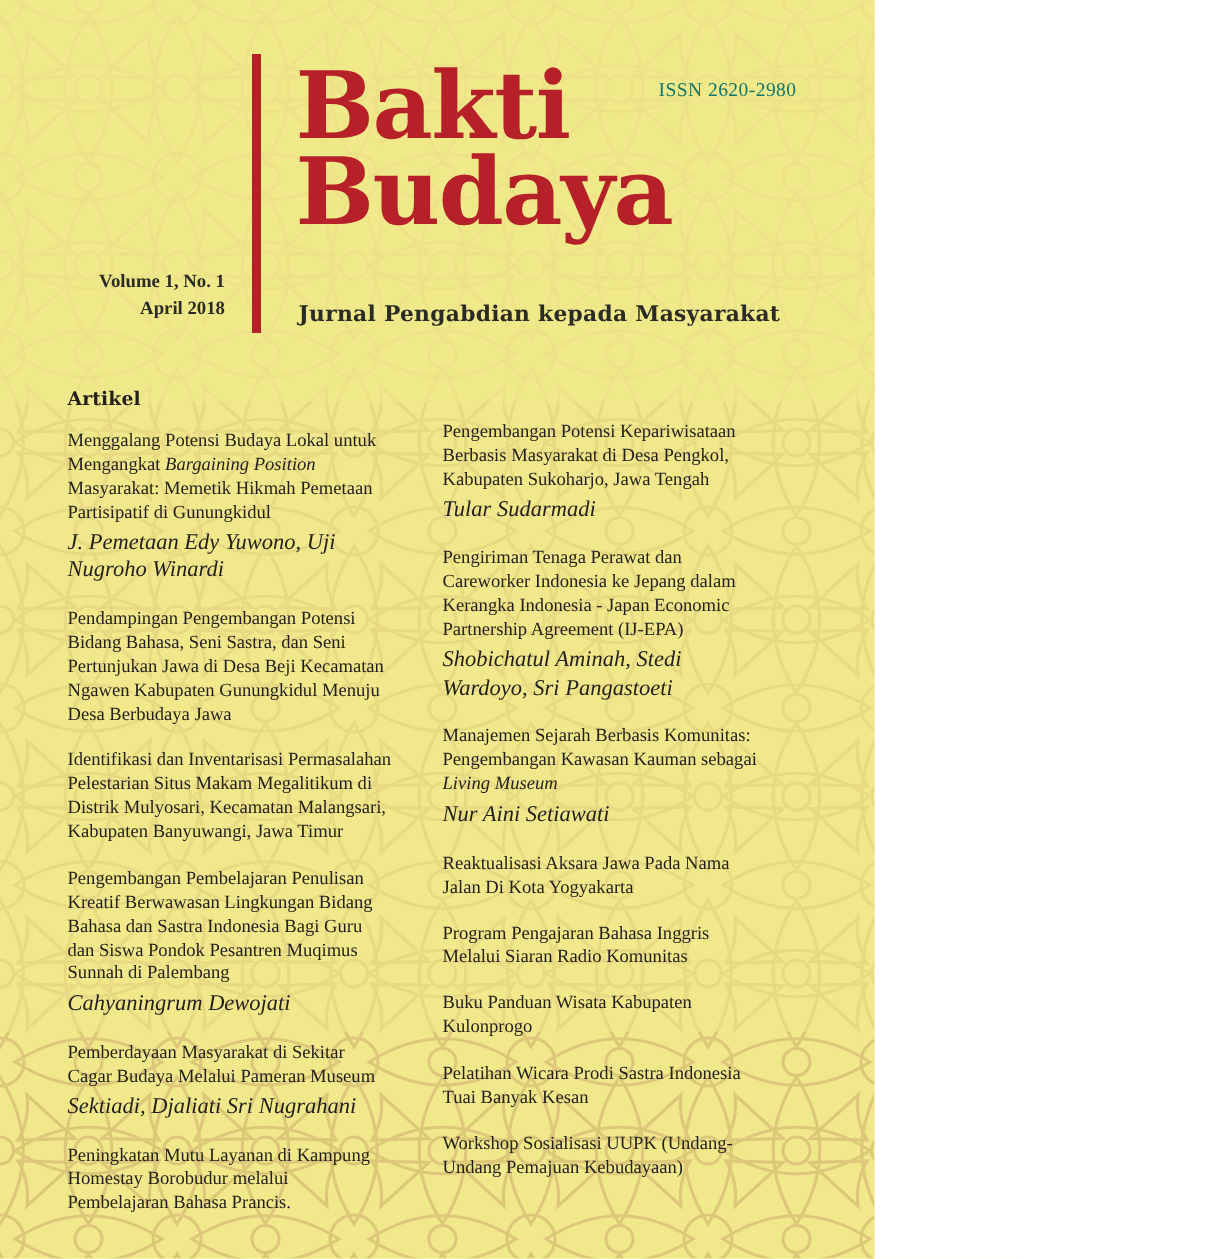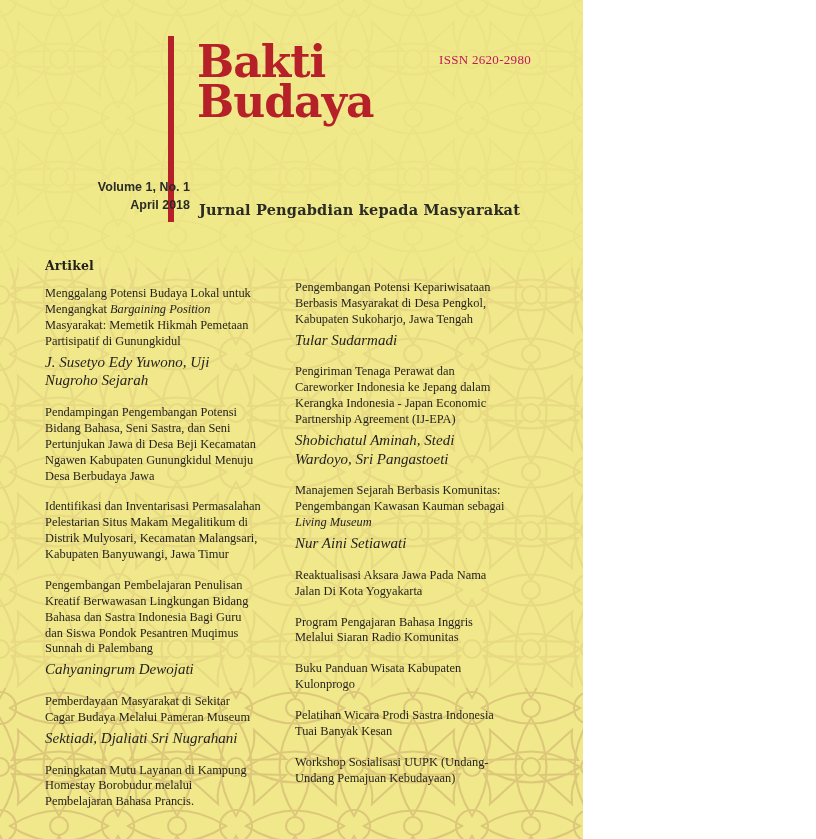--- a/index.html
+++ b/index.html
@@ -51,42 +51,42 @@
     height: 232px;
   }
 
   .issn {
     position: absolute;
     right: 52px;
     top: 52px;
     font-family: "Liberation Serif", serif;
     font-size: 13px;
     letter-spacing: 0.3px;
-    color: #be185d;
+    color: #0f766e;
     white-space: nowrap;
   }
 
   .red-rule {
     position: absolute;
     left: 168px;
     top: 36px;
     width: 6px;
     height: 186px;
     background: #b62028;
   }
 
   .journal-title {
     position: absolute;
     left: 197px;
     top: 42px;
     width: 380px;
     color: #b62028;
     font-family: "DejaVu Serif", "Liberation Serif", serif;
     font-weight: bold;
-    font-size: 44px;
+    font-size: 62px;
     line-height: 0.92;
     letter-spacing: -1px;
   }
   .journal-title .l2 { display:block; }
 
   .subtitle {
     position: absolute;
     left: 199px;
     top: 201px;
     color: #2b2b26;
@@ -97,25 +97,24 @@
     white-space: nowrap;
   }
 
   .volume-block {
     position: absolute;
     left: 0px;
     top: 178px;
     width: 150px;
     text-align: right;
     color: #2b2b26;
-    font-family: Liberation Sans, sans-serif;
+    font-family: Liberation Serif, serif;
     font-weight: bold;
     font-size: 12.5px;
     line-height: 1.45;
-    padding-left: 40px;
   }
   .volume-block span { display: block; }
 
   
   #toc {
     position: absolute;
     left: 0;
     top: 258px;
     width: 567px;
     height: 581px;
@@ -223,21 +222,21 @@
 
     </div>
 
     <div id="toc">
 
       <div class="col col-left">
         <div class="section-head">Artikel</div>
         <div class="entries">
             <div class="entry">
               <p class="entry-title">Menggalang Potensi Budaya Lokal untuk Mengangkat <em>Bargaining Position</em> Masyarakat: Memetik Hikmah Pemetaan Partisipatif di Gunungkidul</p>
-              <p class="entry-authors">J. Susetyo Edy Yuwono, Uji Nugroho Sejarah</p>
+              <p class="entry-authors">J. Pemetaan Edy Yuwono, Uji Nugroho Winardi</p>
             </div>
             <div class="entry">
               <p class="entry-title">Pendampingan Pengembangan Potensi Bidang Bahasa, Seni Sastra, dan Seni Pertunjukan Jawa di Desa Beji Kecamatan Ngawen Kabupaten Gunungkidul Menuju Desa Berbudaya Jawa</p>
             </div>
             <div class="entry">
               <p class="entry-title">Identifikasi dan Inventarisasi Permasalahan Pelestarian Situs Makam Megalitikum di Distrik Mulyosari, Kecamatan Malangsari, Kabupaten Banyuwangi, Jawa Timur</p>
             </div>
             <div class="entry">
               <p class="entry-title">Pengembangan Pembelajaran Penulisan Kreatif Berwawasan Lingkungan Bidang Bahasa dan Sastra Indonesia Bagi Guru dan Siswa Pondok Pesantren Muqimus Sunnah di Palembang</p>
               <p class="entry-authors">Cahyaningrum Dewojati</p>

